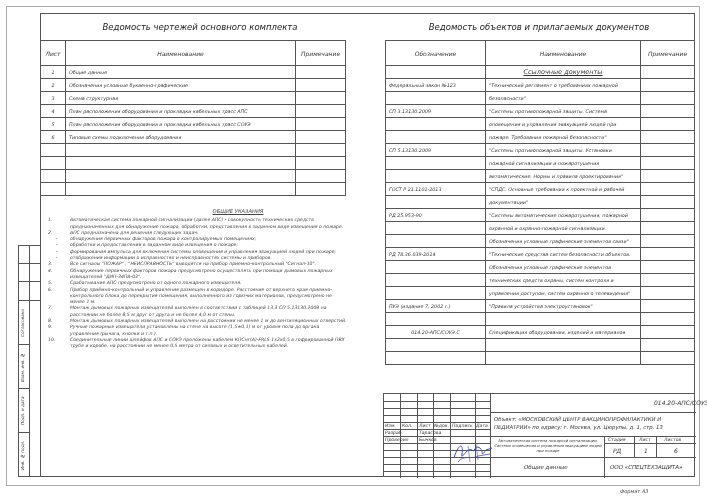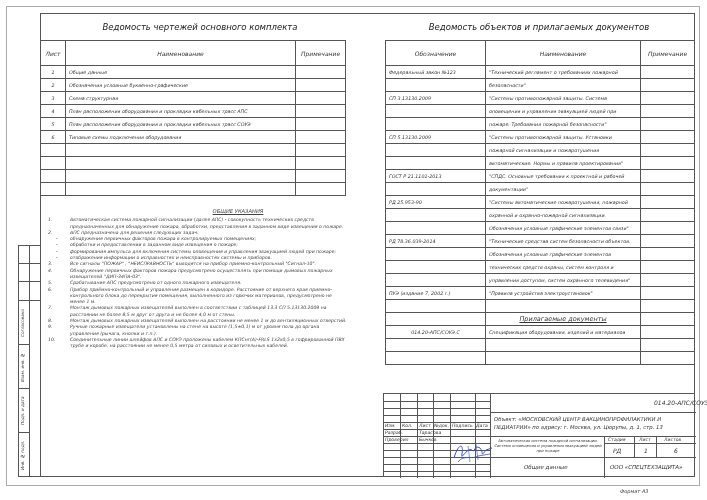--- a/index.html
+++ b/index.html
@@ -179,20 +179,25 @@
 
 <div class="abs title" style="left:383px;top:22px;width:312px;">Ведомость объектов и прилагаемых документов</div>
 <table class="grid" style="left:385px;top:40px;width:310px;">
   <tbody>
       <tr class="hdr">
     <td style="width:100px">Обозначение</td>
     <td style="width:155px">Наименование</td>
     <td>Примечание</td>
   </tr>
   <tr>
+        <td></td>
+        <td class="sec">Ссылочные документы</td>
+        <td></td>
+      </tr>
+  <tr>
         <td>Федеральный закон №123</td>
         <td>"Технический регламент о требованиях пожарной</td>
         <td></td>
       </tr>
   <tr>
         <td></td>
         <td>безопасности"</td>
         <td></td>
       </tr>
   <tr>
@@ -271,25 +276,20 @@
         <td></td>
       </tr>
   <tr>
         <td>ПУЭ (издание 7, 2002 г.)</td>
         <td>"Правила устройства электроустановок"</td>
         <td></td>
       </tr>
   <tr>
         <td></td>
         <td></td>
-        <td></td>
-      </tr>
-  <tr>
-        <td></td>
-        <td class="sec">Прилагаемые документы</td>
         <td></td>
       </tr>
   <tr>
         <td class="c">014.20-АПС/СОУЭ.С</td>
         <td>Спецификация оборудования, изделий и материалов</td>
         <td></td>
       </tr>
   <tr>
         <td></td>
         <td></td>

